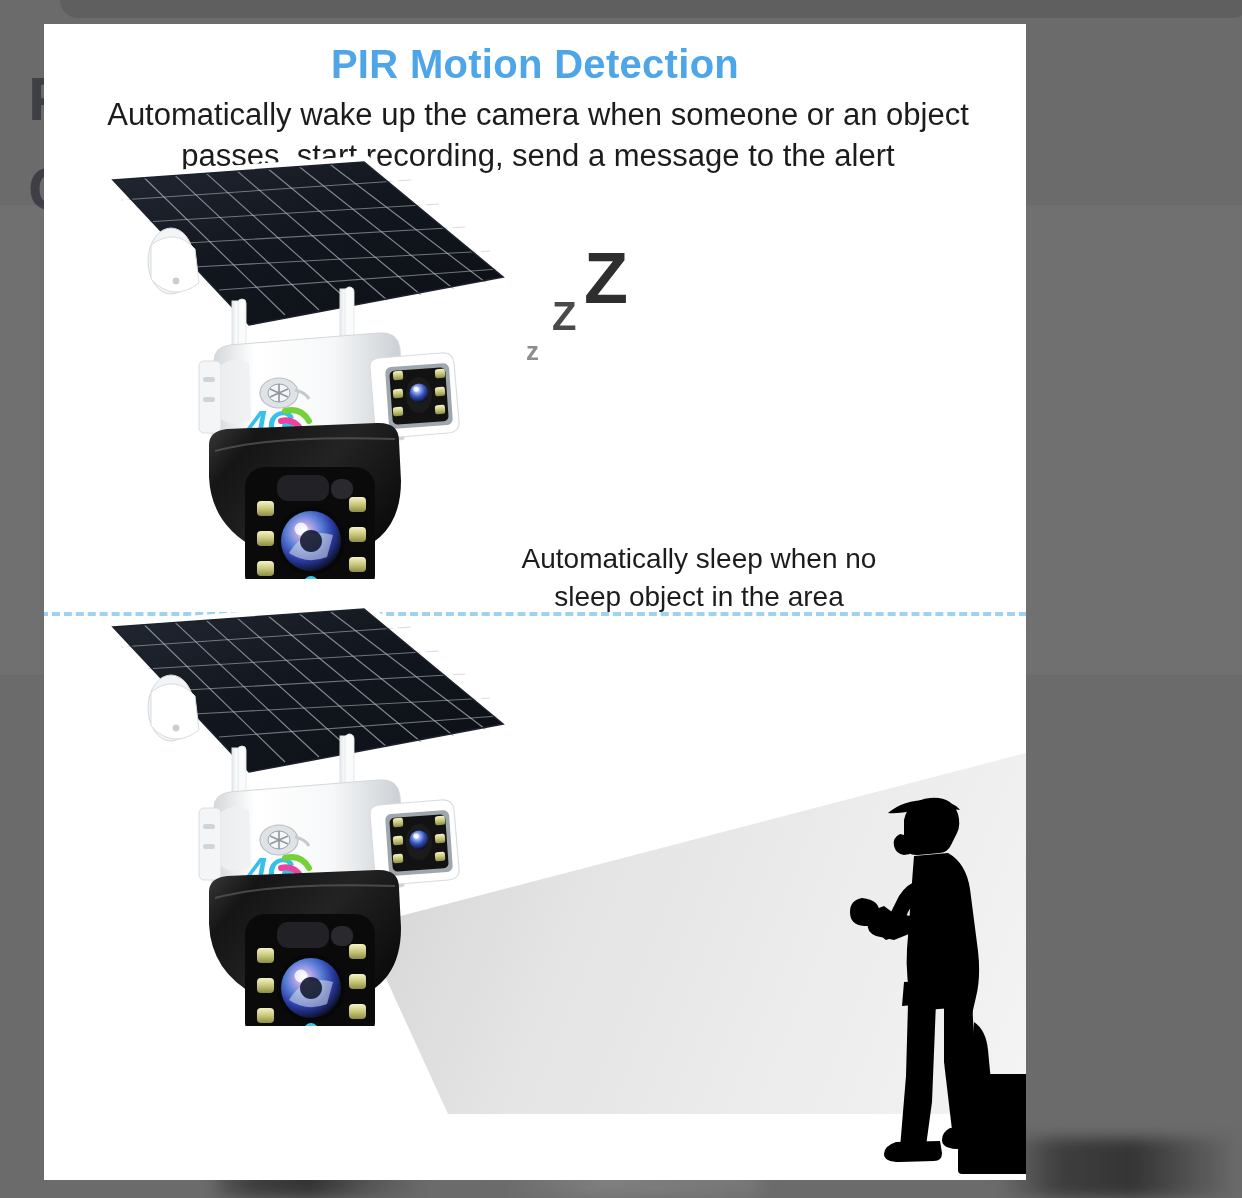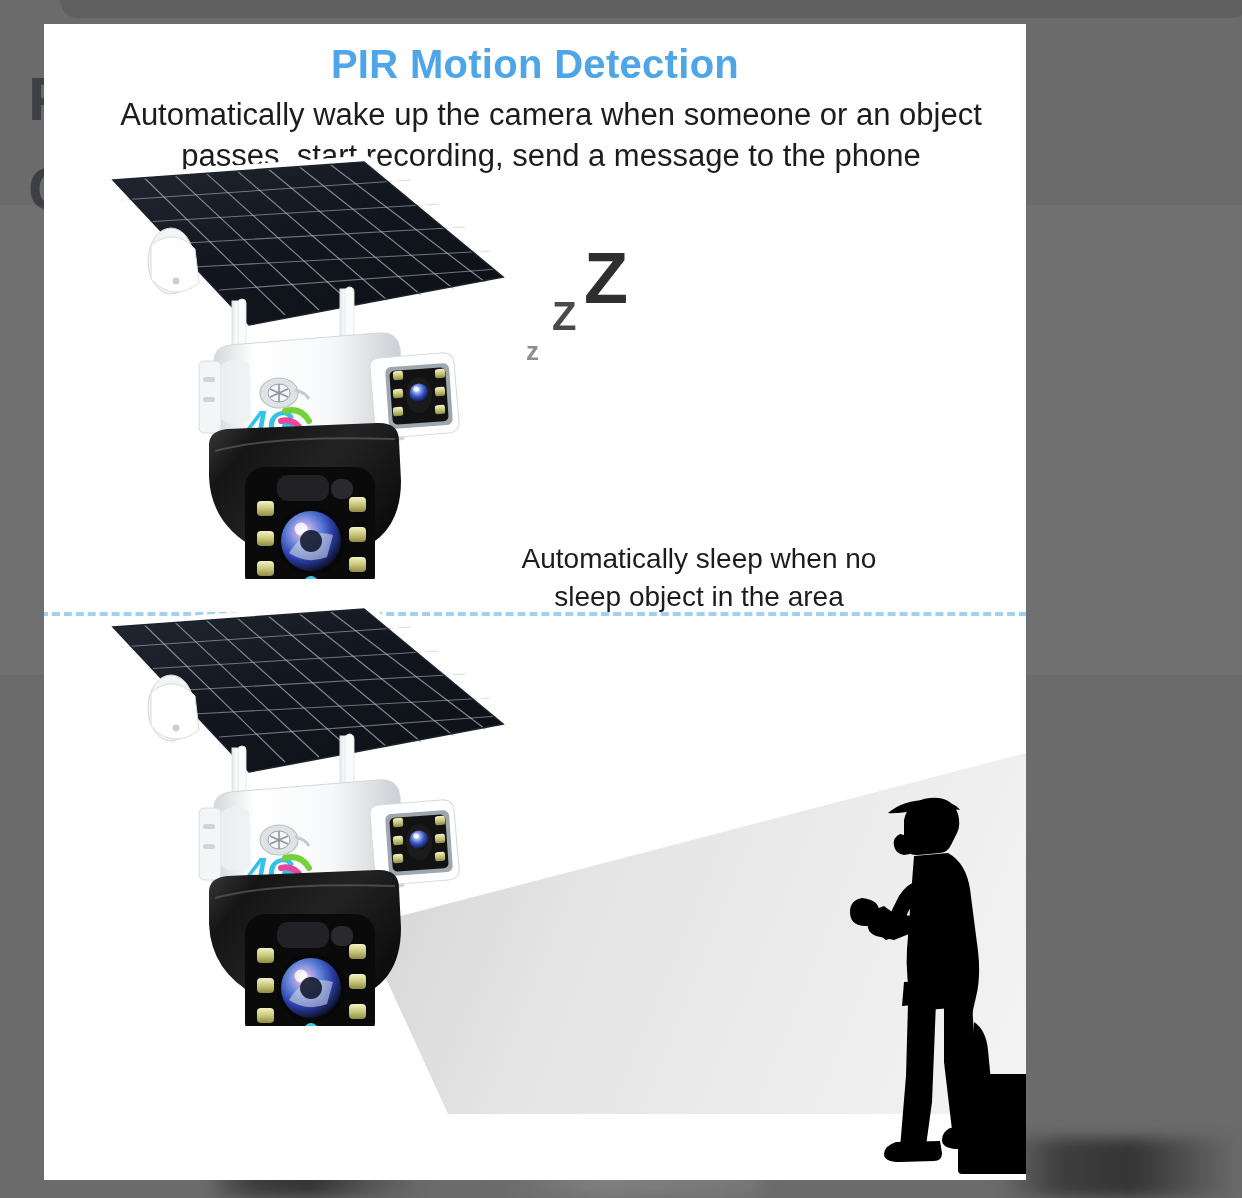--- a/index.html
+++ b/index.html
@@ -55,21 +55,21 @@
 
   
   .title{
     position:absolute;left:0;top:18px;width:100%;
     text-align:center;
     font-size:40px;font-weight:700;
     color:#4ea6e8;
     letter-spacing:.3px;
   }
   .subtitle{
-    position:absolute;left:16px;top:70px;width:100%;
+    position:absolute;left:3px;top:70px;width:100%;
     text-align:center;
     font-size:31px;color:#1c1c1c;line-height:41px;
     font-weight:400;
   }
   .subtitle span{display:block;}
 
   
   .divider{
     position:absolute;left:-4px;top:588px;width:1166px;height:0;
     border-top:4px dashed #9fd2f0;
@@ -122,21 +122,21 @@
   <div class="ghost-blur-b"></div>
   <div class="ghost-blur-c"></div>
 </div>
 
 <div id="card">
 
   <div class="title">PIR Motion Detection</div>
 
   <div class="subtitle">
     <span>Automatically wake up the camera when someone or an object</span>
-    <span>passes, start recording, send a message to the phone</span>
+    <span>passes, start recording, send a message to the alert</span>
   </div>
 
   <div class="zzz">
     <div class="z z1">Z</div>
     <div class="z z2">Z</div>
     <div class="z z3">z</div>
   </div>
 
   <div class="rig" style="left:55px;top:125px;">
     <svg class="svgwrap" viewBox="0 0 420 430" xmlns="http://www.w3.org/2000/svg" aria-hidden="true">

